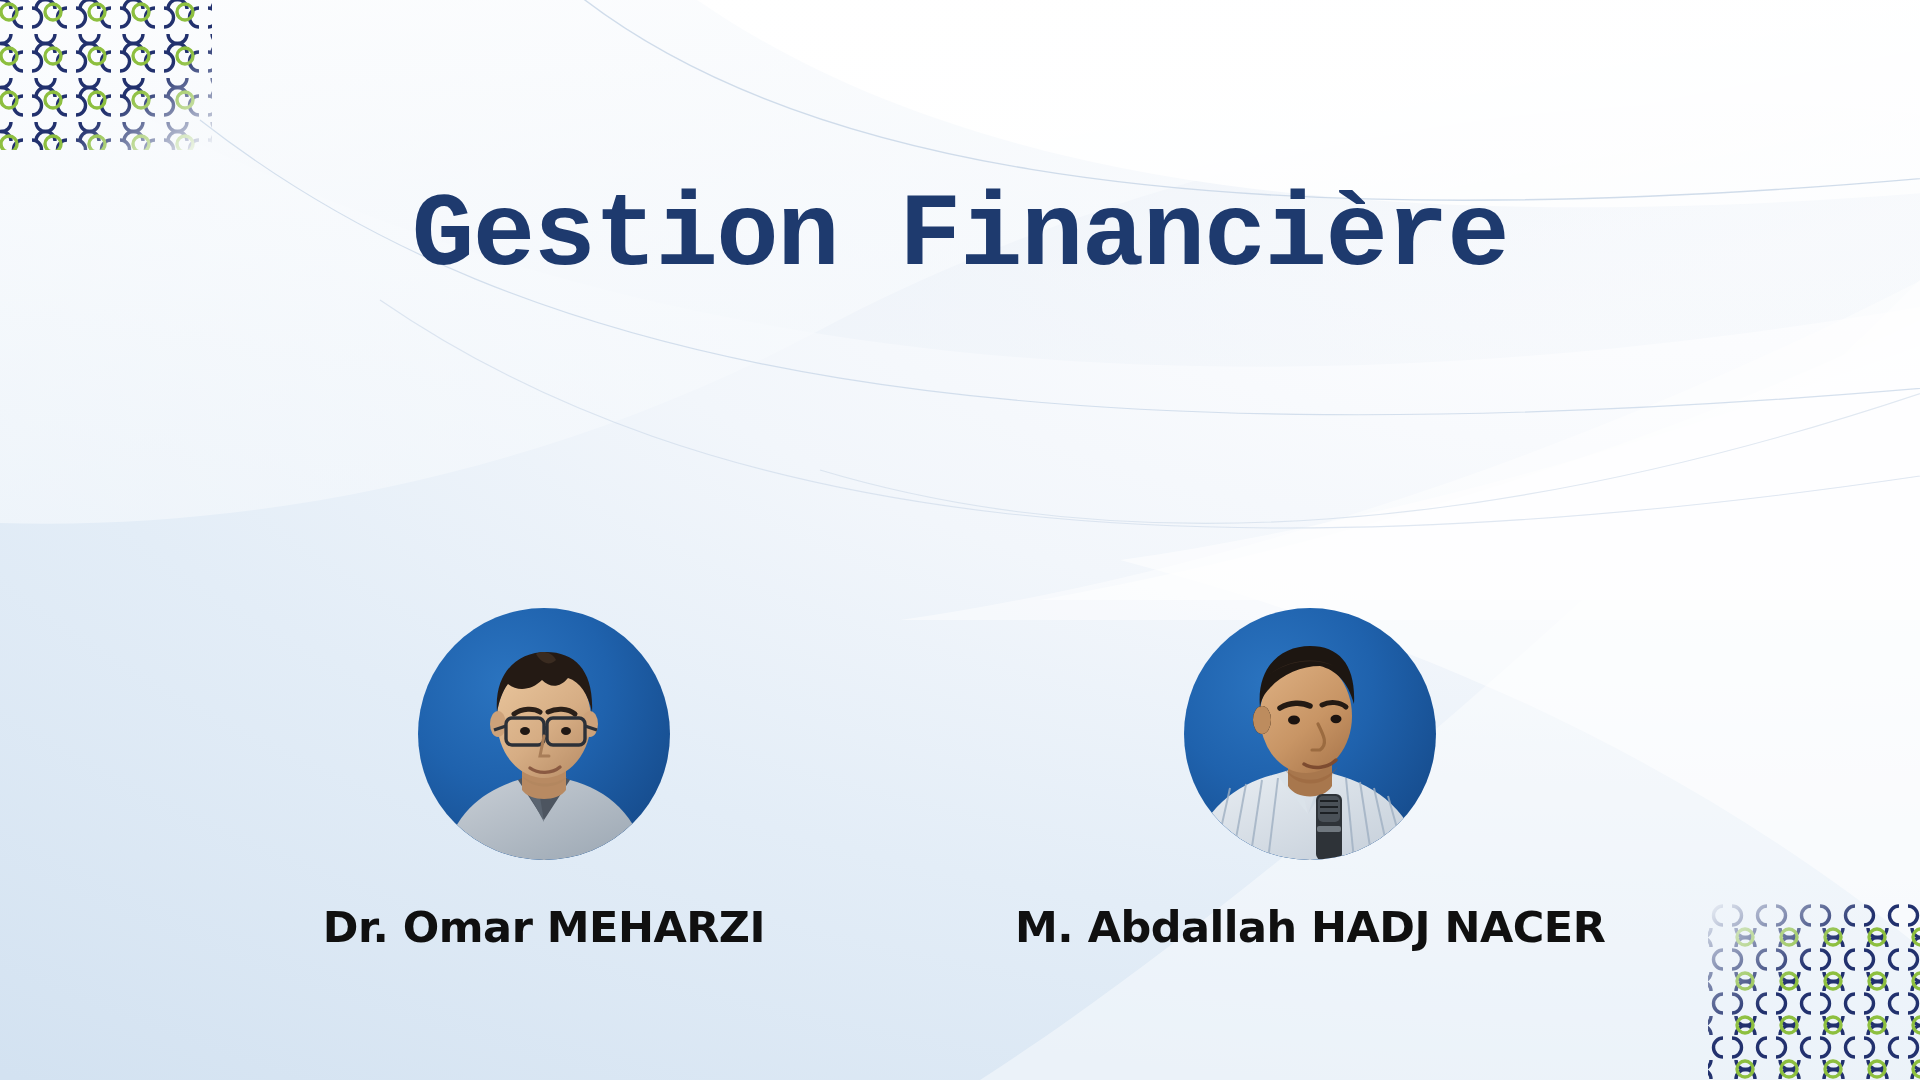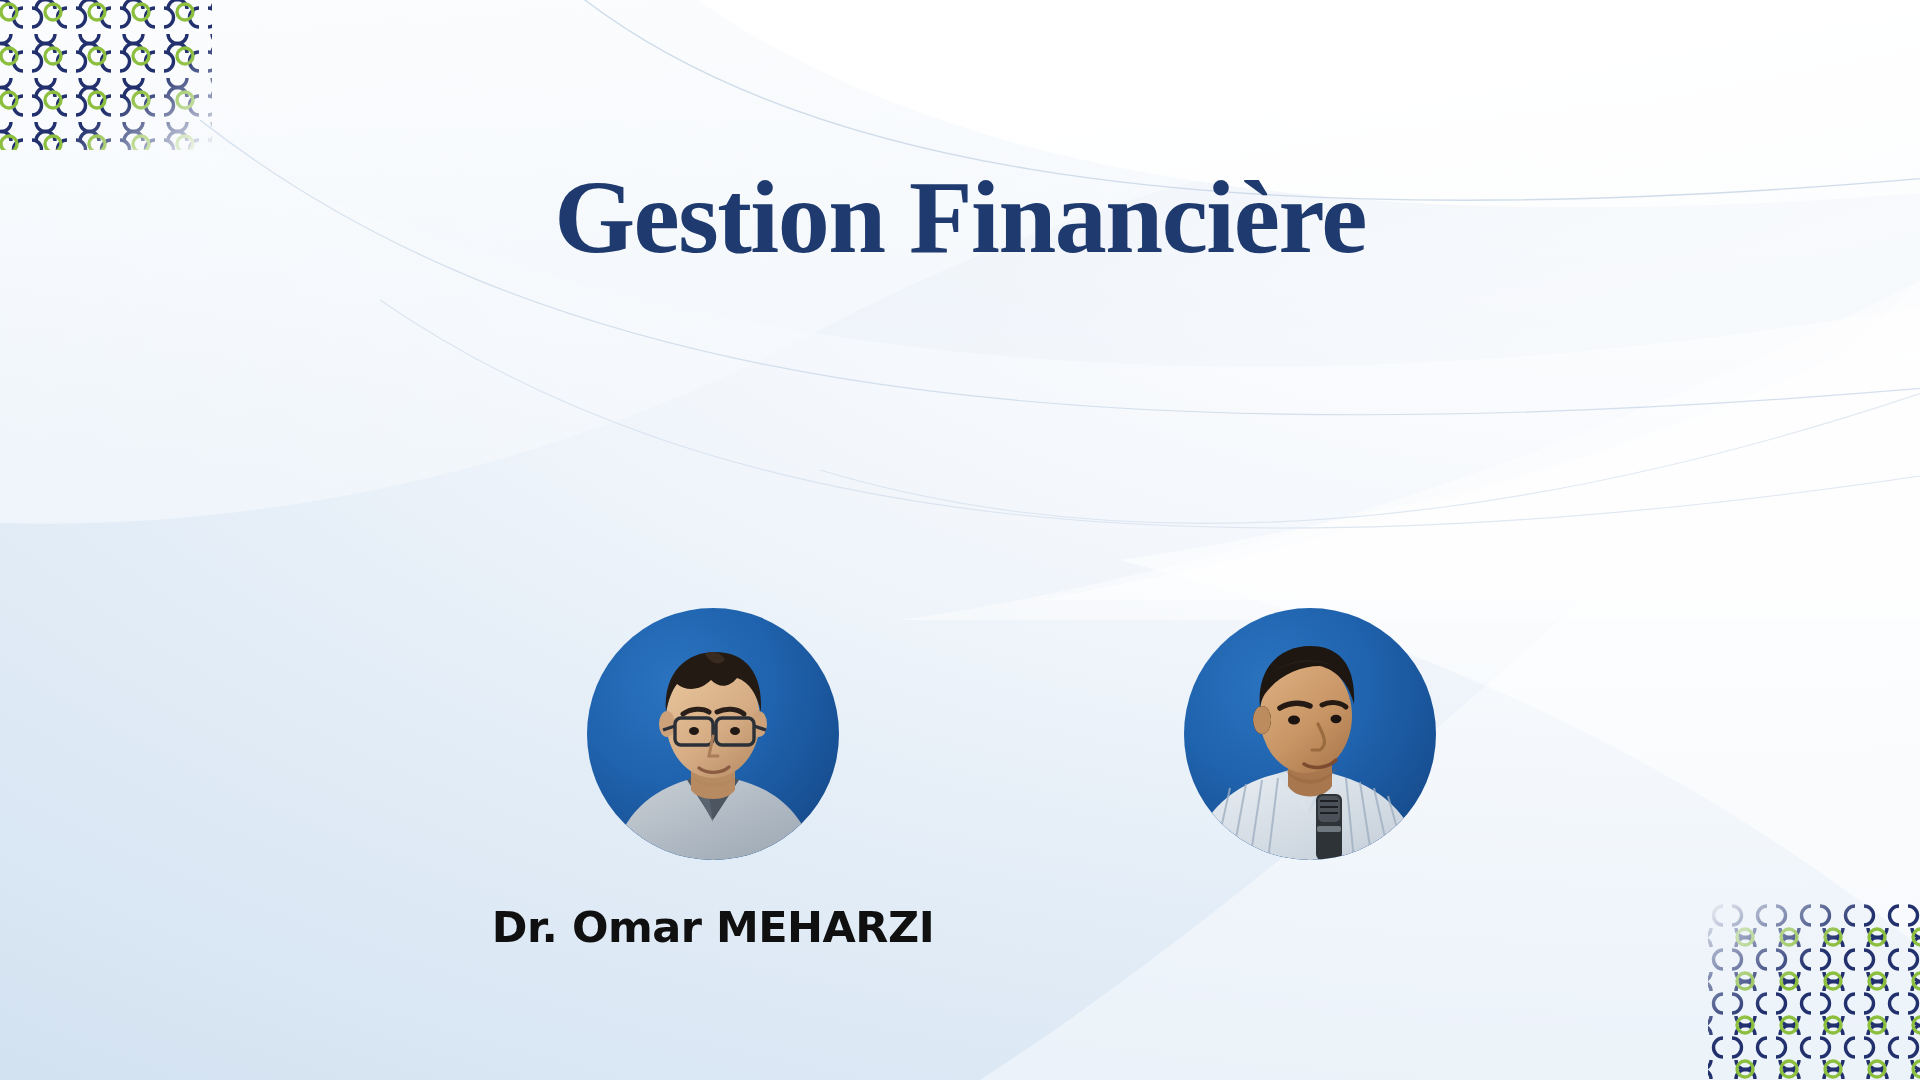--- a/index.html
+++ b/index.html
@@ -28,27 +28,28 @@
 
   
   .title-block {
     position:absolute;
     left:0; right:0;
     top:150px;
     text-align:center;
     z-index:5;
   }
   .title-line {
-    font-family:Liberation Serif, serif;
+    font-family:Liberation Mono, monospace;
     font-weight:700;
     font-size:104px;
     line-height:1.28;
     letter-spacing:-1.5px;
     color:#1E3A6E;
     white-space:nowrap;
+    margin-top:20px;
   }
 
   
   .speakers {
     position:absolute;
     left:0; right:0;
     top:608px;
     display:flex;
     justify-content:center;
     gap:250px;
@@ -466,16 +467,17 @@
               <g stroke="#1c2024" stroke-width="2">
                 <path d="M 136 193 L 154 193"></path>
                   <path d="M 136 199 L 154 199"></path>
                 <path d="M 136 205 L 154 205"></path>
               </g>
               <rect x="133" y="218" width="24" height="6" rx="2" fill="#70787f"></rect>
             </g>
           </g>
         </svg>
       </div>
+      <div class="speaker-name">M. Abdallah HADJ NACER</div>
     </div>
 
   </div>
 </div>
 
 </body></html>

